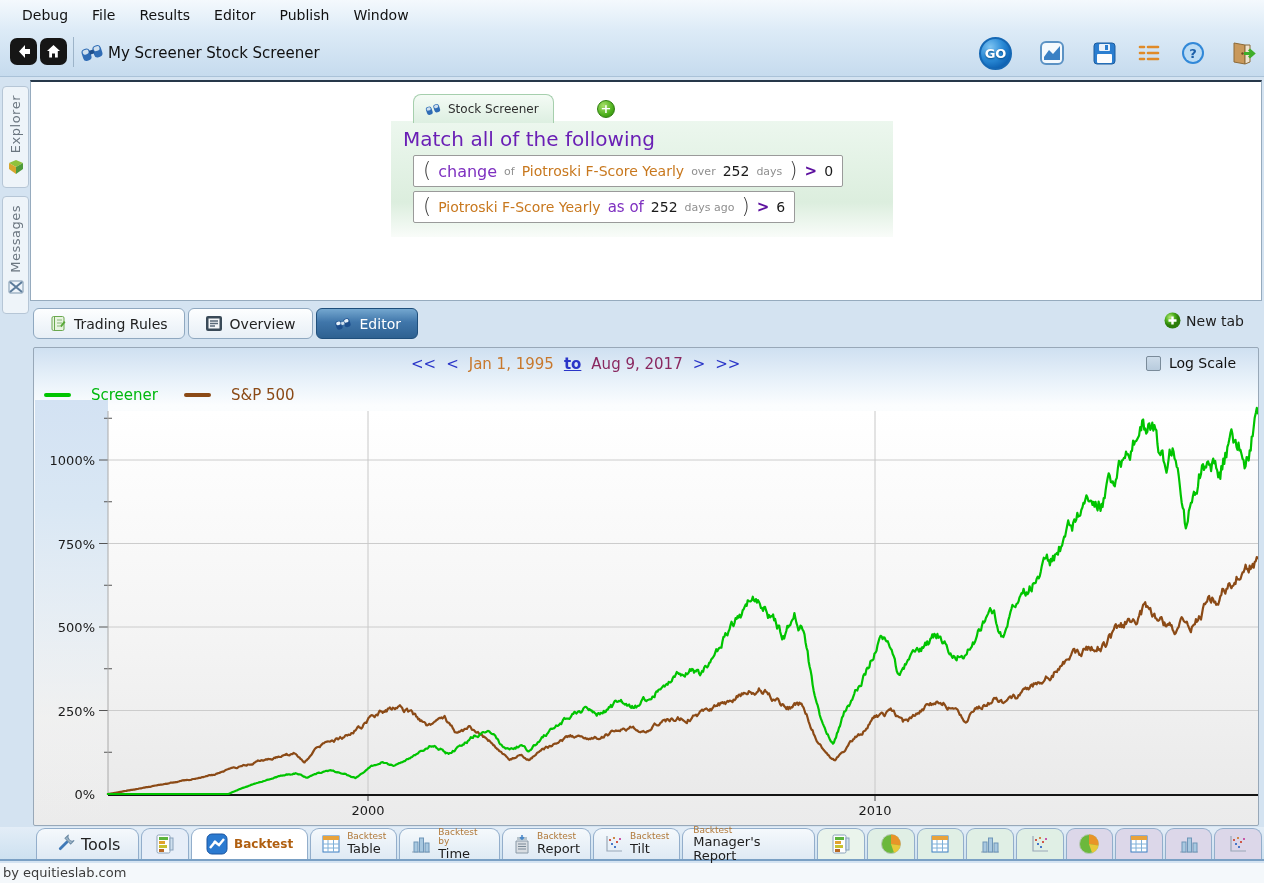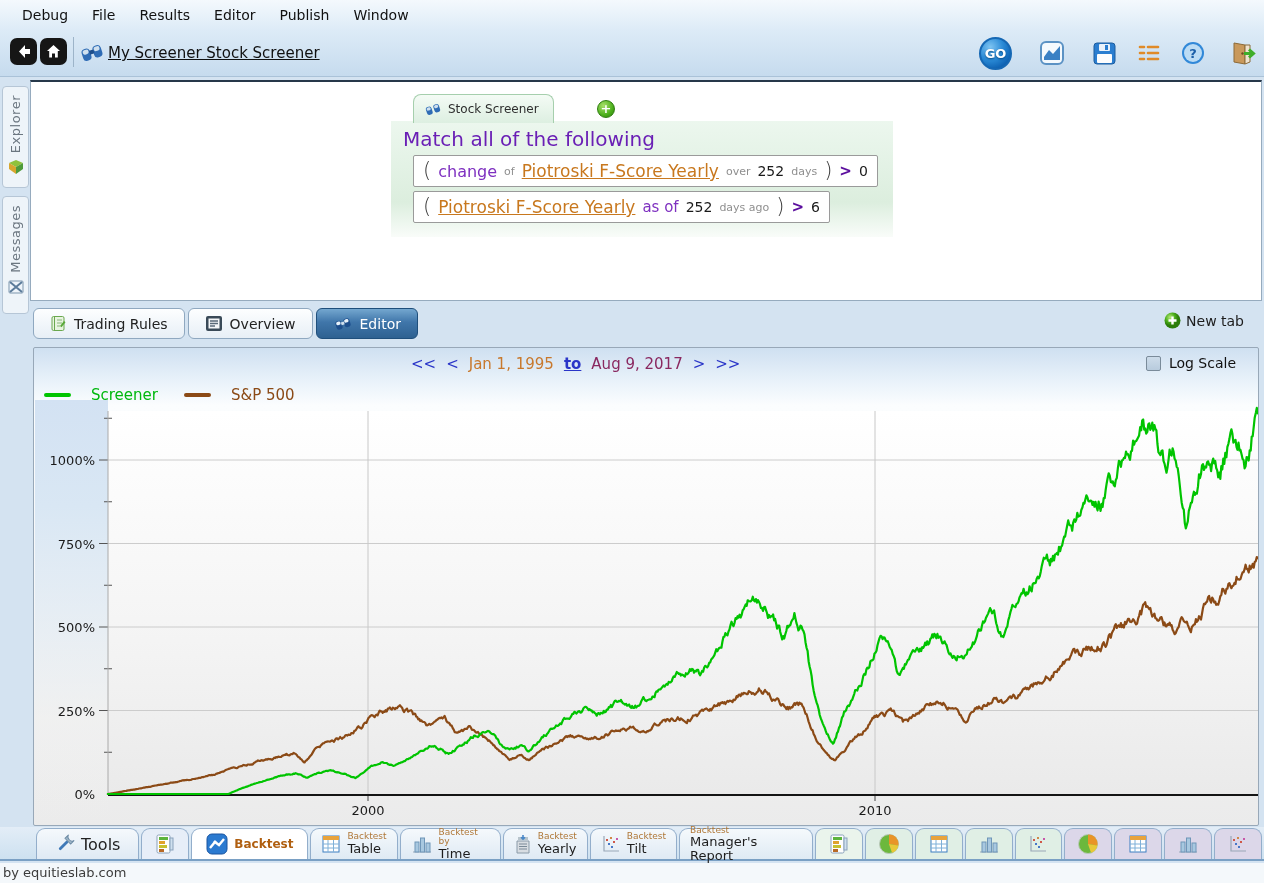--- a/index.html
+++ b/index.html
@@ -11,21 +11,21 @@
   .menubar { position:absolute; left:0; top:0; width:1264px; height:30px;
     background:linear-gradient(180deg,#f4f9fd,#ddebf7); display:flex; align-items:center; padding-left:10px; }
   .menu-item { padding:4px 12px; font-size:14px; color:#111; cursor:default; }
 
   
   .toolbar { position:absolute; left:0; top:30px; width:1264px; height:47px;
     background:linear-gradient(180deg,#ddebf7,#c6dbee); border-bottom:1px solid #aac2d8; }
   .nav-btn { position:absolute; top:8px; width:27px; height:27px; background:#161616;
     border-radius:7px; display:flex; align-items:center; justify-content:center; }
   .tool-divider { position:absolute; left:73px; top:7px; width:1px; height:30px; background:#9db4c9; }
-  .doc-title { position:absolute; left:108px; top:14px; font-size:15px; color:#101010;text-decoration:underline; }
+  .doc-title { position:absolute; left:108px; top:14px; font-size:15px; color:#101010; }
   .tb-icon { position:absolute; top:9px; width:28px; height:28px; display:flex; align-items:center; justify-content:center; }
   .go-btn { position:absolute; left:979px; top:7px; width:33px; height:33px; border-radius:50%;
     background:radial-gradient(circle at 32% 28%, #7ec4f2, #2a8ad6 45%, #0c5fb0 80%);
     border:2px solid #1668b4; color:#fff; font-weight:bold; font-size:13px;
     display:flex; align-items:center; justify-content:center; text-shadow:0 1px 2px #064a86; }
 
   
   .side-tab { position:absolute; left:2px; width:27px; background:#eef4f9;
     border:1px solid #b6c6d6; border-radius:4px; display:flex; flex-direction:column;
     align-items:center; justify-content:flex-start; padding:8px 0 4px 0; }
@@ -47,21 +47,21 @@
   .mint-panel { position:absolute; left:360px; top:39px; width:502px; height:116px;
     background:linear-gradient(180deg,#ecf7ee 0%,#dcEEdd 70%,rgba(216,236,217,0) 100%);
     background:linear-gradient(180deg,#ecf7ee 0%,#dceede 70%,rgba(216,236,217,0.15) 100%); }
   .match-title { position:absolute; left:12px; top:6px; font-size:20px; color:#6a1fb5; }
   .rule-row { position:absolute; left:22px; height:32px; background:#fff; border:1px solid #9a9a9a;
     border-radius:2px; display:inline-flex; align-items:center; padding:0 9px; gap:7px; white-space:nowrap; }
   .tk-paren { font-size:21px; color:#3c3c3c; font-weight:300; position:relative; top:-1px; }
   .tk-func  { font-size:16px; color:#7e30c0; }
   .tk-kw    { font-size:15px; color:#7e30c0; }
   .tk-small { font-size:11px; color:#8f8f8f; }
-  .tk-field { font-size:17px; color:#c8781e;text-decoration:underline; }
+  .tk-field { font-size:14px; color:#c8781e; }
   .tk-num   { font-size:14px; color:#1a1a1a; }
   .tk-op    { font-size:15px; color:#5c0f9e; font-weight:bold; }
 
   
   .view-tabs { position:absolute; left:33px; top:308px; height:31px; display:flex; gap:3px; }
   .view-tab { height:31px; display:flex; align-items:center; gap:7px; padding:0 16px;
     background:linear-gradient(180deg,#fdfeff,#e7eff6); border:1px solid #8fa8c0; border-radius:6px;
     font-size:14px; color:#222; }
   .view-tab.selected { background:linear-gradient(180deg,#74a7cf 0%,#4076aa 45%,#2e6191 100%);
     border:1px solid #1f4f7c; color:#fff; }
@@ -422,21 +422,21 @@
       <span style="display: flex;">
         <svg width="18" height="20" viewBox="0 0 18 20">
           <path d="M3 7 L15 7 L15 19 L3 19 Z" fill="#d8dde2" stroke="#8a9aa8"></path>
           <path d="M5 10 H13 M5 12.5 H13 M5 15 H13" stroke="#7a8a98" stroke-width="1.2"></path>
           <rect x="4" y="3" width="10" height="3" fill="#b8c4cc"></rect>
           <path d="M9 1 L9 5 M7 3.2 L9 5.2 L11 3.2" stroke="#4a88c8" stroke-width="1.6" fill="none"></path>
         </svg>
       </span>
       <span class="two-line">
         <span class="top">Backtest</span>
-        <span class="bottom">Yearly</span>
+        <span class="bottom">Report</span>
       </span>
     </div>
     <div class="btab">
       <span style="display: flex;">
         <svg width="20" height="20" viewBox="0 0 20 20">
           <path d="M3 2 V17 H18" stroke="#9aa8b8" stroke-width="1.2" fill="none"></path>
           <rect x="5" y="5" width="2" height="2" fill="#d05848"></rect>
           <rect x="9" y="3" width="2" height="2" fill="#d08848"></rect>
           <rect x="7" y="9" width="2" height="2" fill="#4878c8"></rect>
           <rect x="12" y="7" width="2" height="2" fill="#d05848"></rect>

